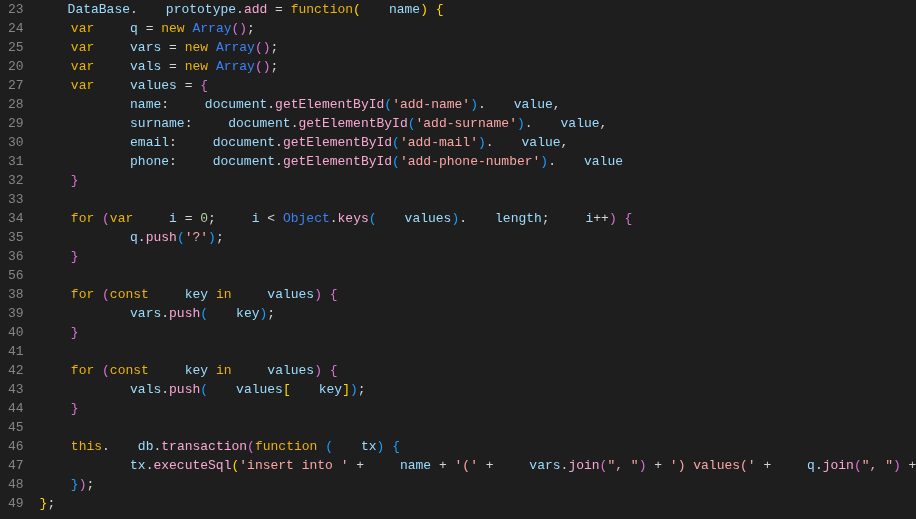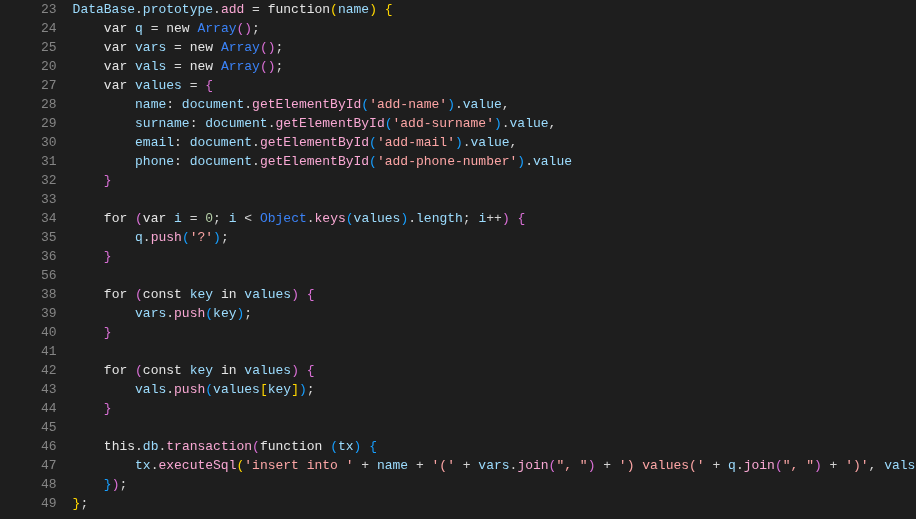--- a/index.html
+++ b/index.html
@@ -9,40 +9,39 @@
     font-size: 13px;
     line-height: 19px;
     color: #d4d4d4;
     overflow: hidden;
     width: 916px;
     height: 519px;
   }
   .editor {
     display: flex;
     height: 100%;
-    padding-left: 33px;
   }
   .gutter {
     background: #1e1e1e;
     color: #858585;
     text-align: right;
     padding: 0 12px 0 8px;
     user-select: none;
     flex-shrink: 0;
   }
   .gutter div { height: 19px; }
   .code {
     padding-left: 4px;
     white-space: pre;
     flex: 1;
   }
   .line { height: 19px; }
-  .k   { color: #e5e5e5; font-family: Liberation Mono, monospace; }  
+  .k   { color: #eab308; font-family: Liberation Mono, monospace; }  
   .fn  { color: #f9a8d4; }  
-  .v   { color: #9cdcfe; }  
+  .v   { color: #9cdcfe; margin-left: 28px; }  
   .cls { color: #3b82f6; }  
   .s   { color: #fca5a5; }  
   .n   { color: #b5cea8; }  
   .p   { color: #d4d4d4; }  
   .c1  { color: #ffd700; }  
   .c2  { color: #da70d6; }  
   .c3  { color: #179fff; }  
   .c4  { color: #ffd700; }  
 </style>
 </head>

